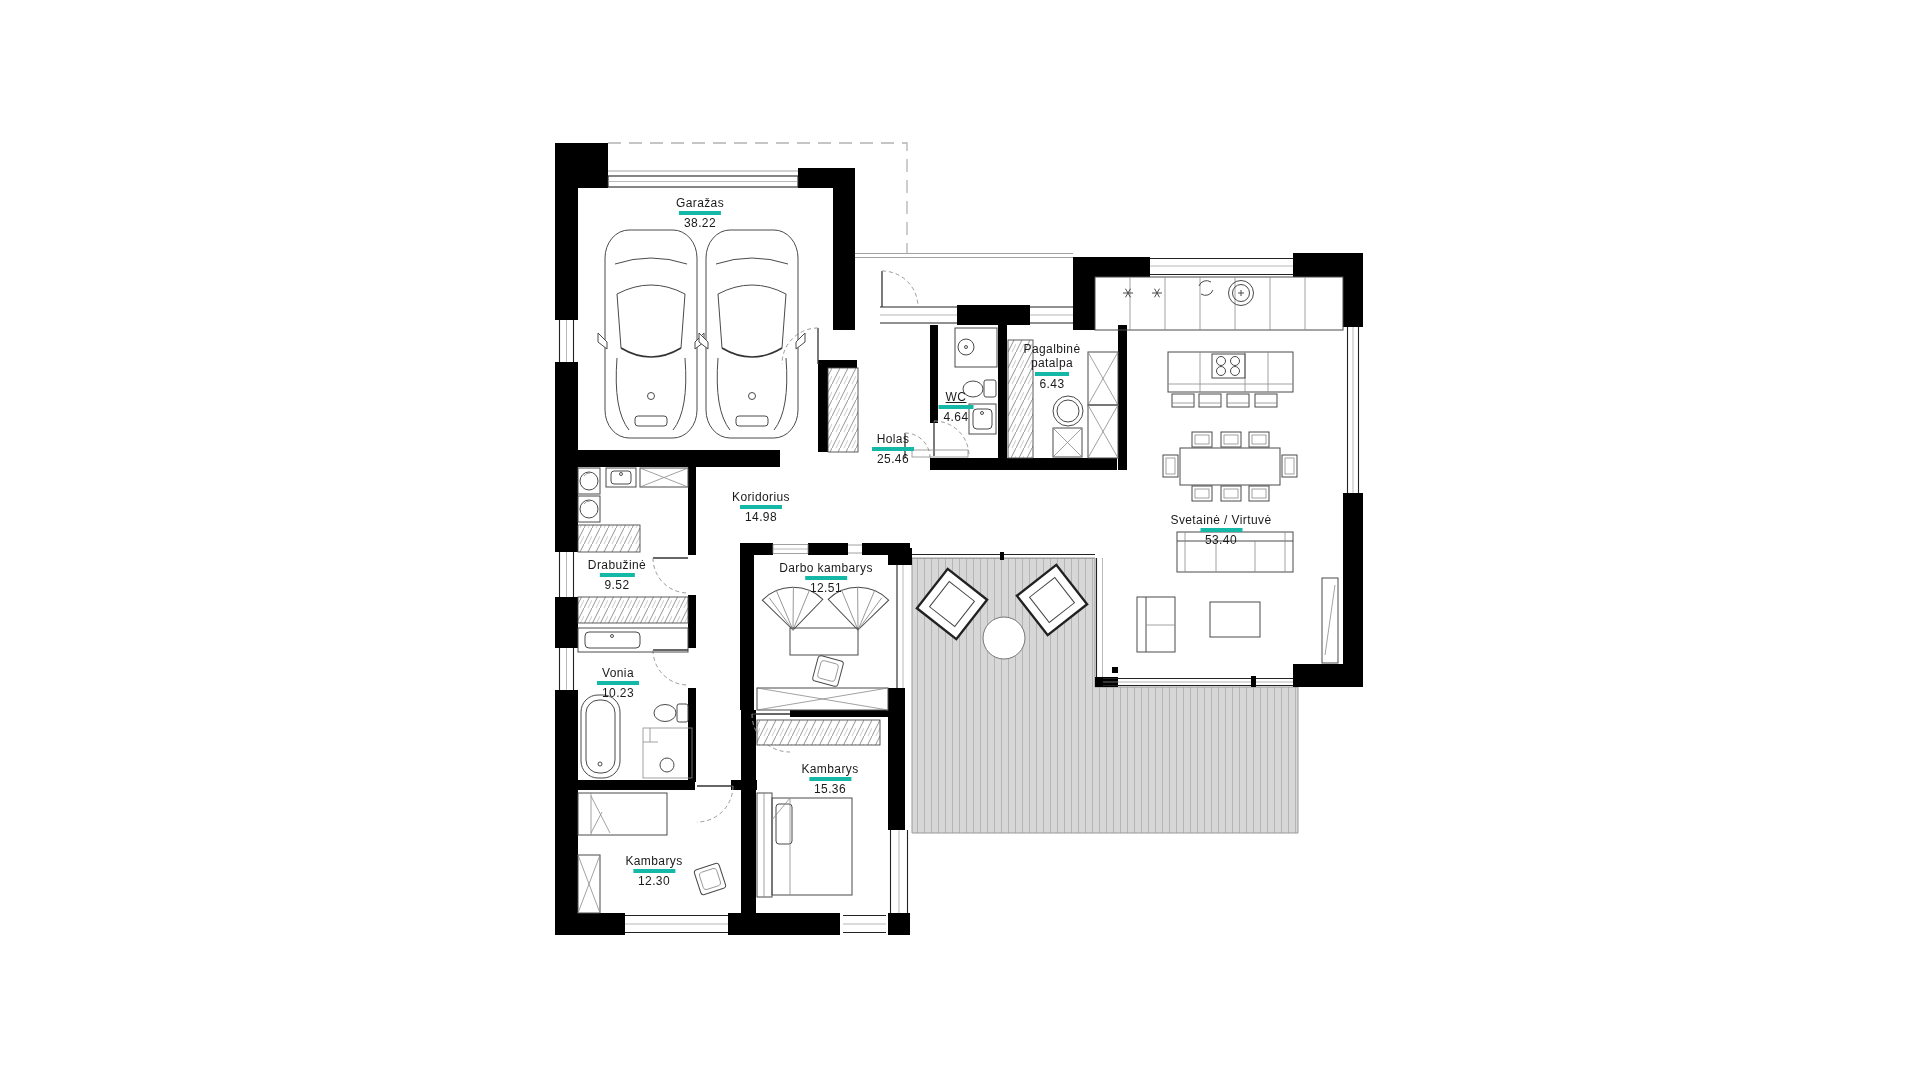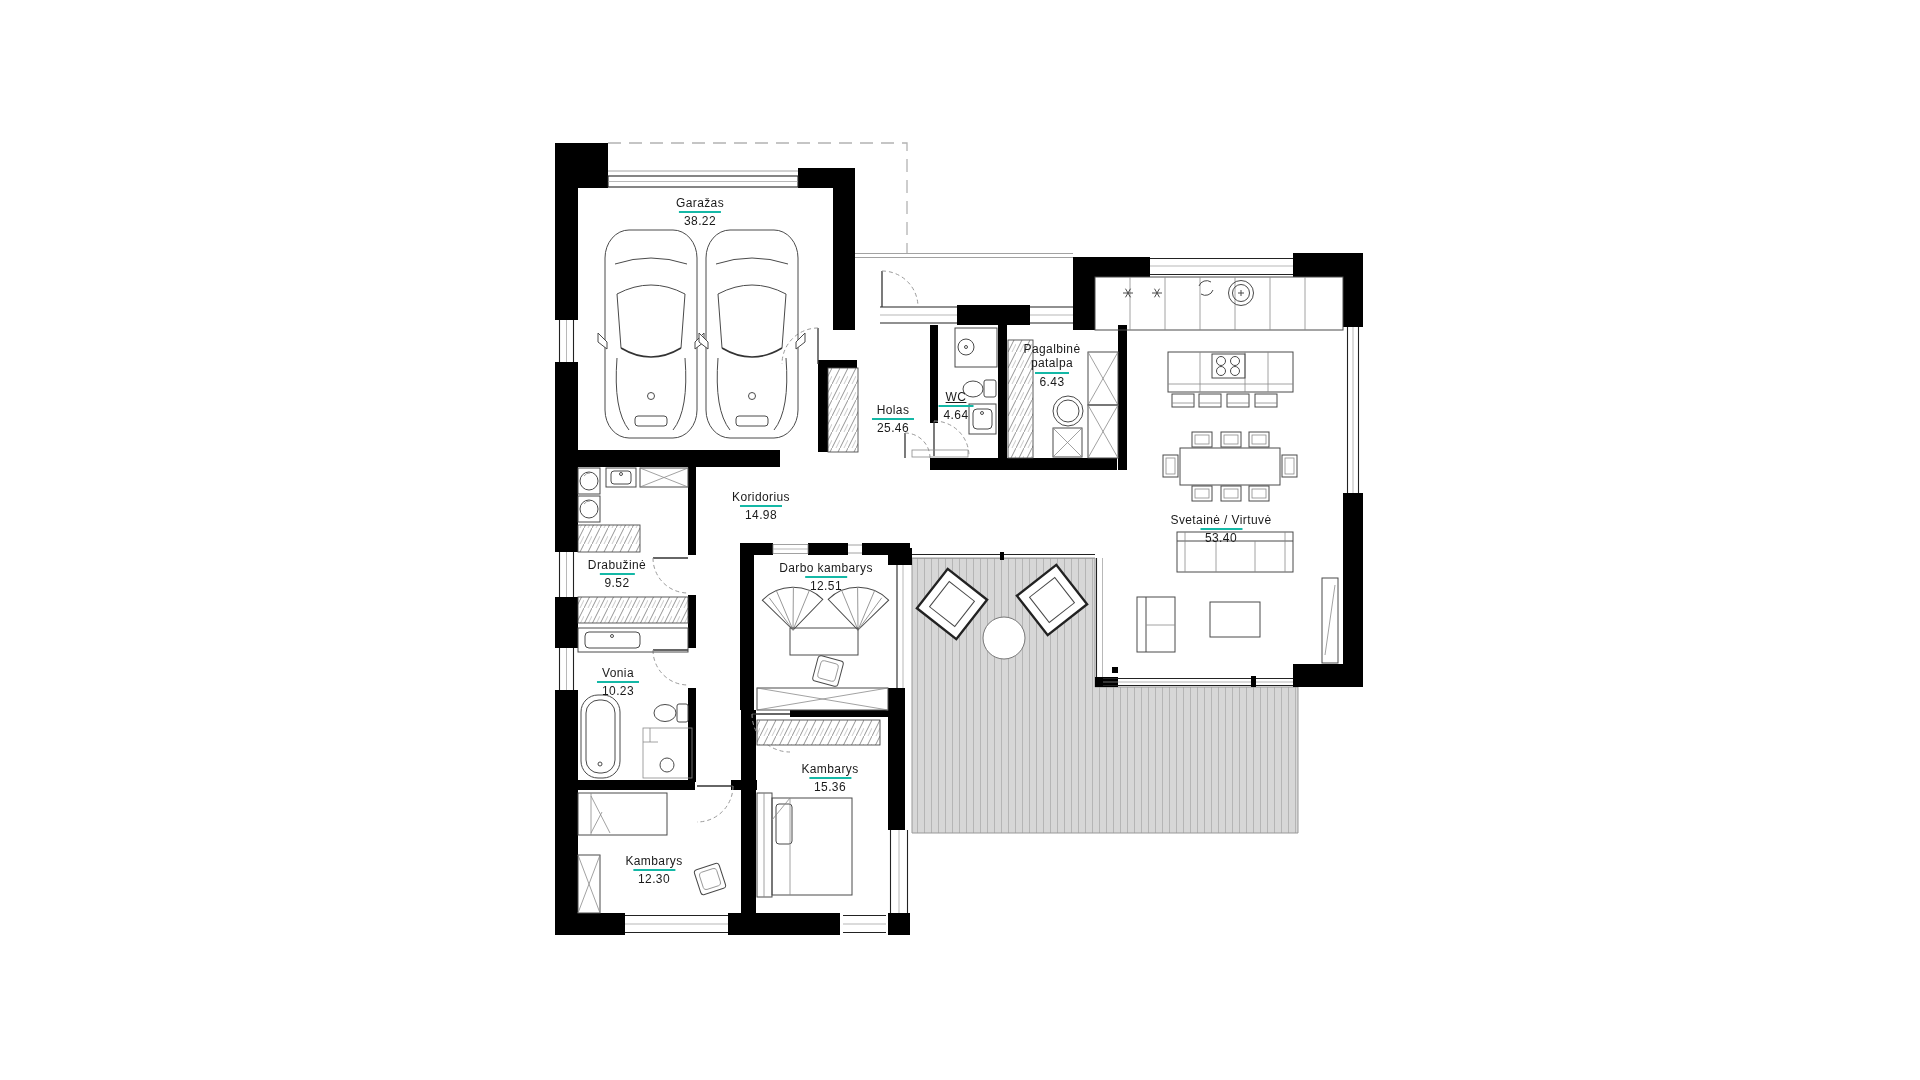--- a/index.html
+++ b/index.html
@@ -3,21 +3,21 @@
 <meta charset="utf-8">
 <style>
   html,body{margin:0;padding:0;background:#ffffff;}
   .stage{position:relative;width:1782px;height:1080px;background:#fff;overflow:hidden;
          font-family:"Liberation Sans", sans-serif;}
   .stage svg{position:absolute;left:0;top:0;}
   .room-label{position:absolute;transform:translateX(-50%);text-align:center;
               color:#1a1a1a;font-size:12px;letter-spacing:0.4px;line-height:1.2;}
   .room-name{white-space:pre-line;}
   .room-name.wrap{max-width:78px;}
-  .room-area{display:inline-block;border-top:2px solid #14b8a6;padding:1px 5px 0 5px;margin-top:1px;}
+  .room-area{display:inline-block;border-top:4px solid #14b8a6;padding:1px 5px 0 5px;margin-top:1px;}
   
   .w{fill:#000;}
   .f{fill:none;stroke:#4a4a4a;stroke-width:1;}
   .fw{fill:#fff;stroke:#4a4a4a;stroke-width:1;}
   .f2{fill:none;stroke:#333;stroke-width:1.6;}
   .thin{fill:none;stroke:#8a8a8a;stroke-width:0.8;}
   .win{stroke:#222;stroke-width:1.1;}
   .winmid{stroke:#999;stroke-width:0.7;}
   .arc{fill:none;stroke:#9a9a9a;stroke-width:1;stroke-dasharray:4 3;}
   .leaf{stroke:#333;stroke-width:1.3;}
@@ -354,21 +354,21 @@
           <rect class="f" x="697" y="866" width="26" height="26" rx="3"></rect>
           <rect class="thin" x="701" y="870" width="18" height="18" rx="3" fill="none"></rect>
         </g>
   </g>
 </svg>
 
 <div class="room-label" style="left:700px;top:196px;">
   <div class="room-name">Garažas</div>
   <div class="room-area">38.22</div>
 </div>
-<div class="room-label" style="left:893px;top:403px;">
+<div class="room-label" style="left:893px;top:432px;">
   <div class="room-name">Holas</div>
   <div class="room-area">25.46</div>
 </div>
 <div class="room-label" style="left:956px;top:390px;text-decoration:underline;">
   <div class="room-name">WC</div>
   <div class="room-area">4.64</div>
 </div>
 <div class="room-label" style="left:1052px;top:342px;">
   <div class="room-name wrap">Pagalbinė patalpa</div>
   <div class="room-area">6.43</div>

